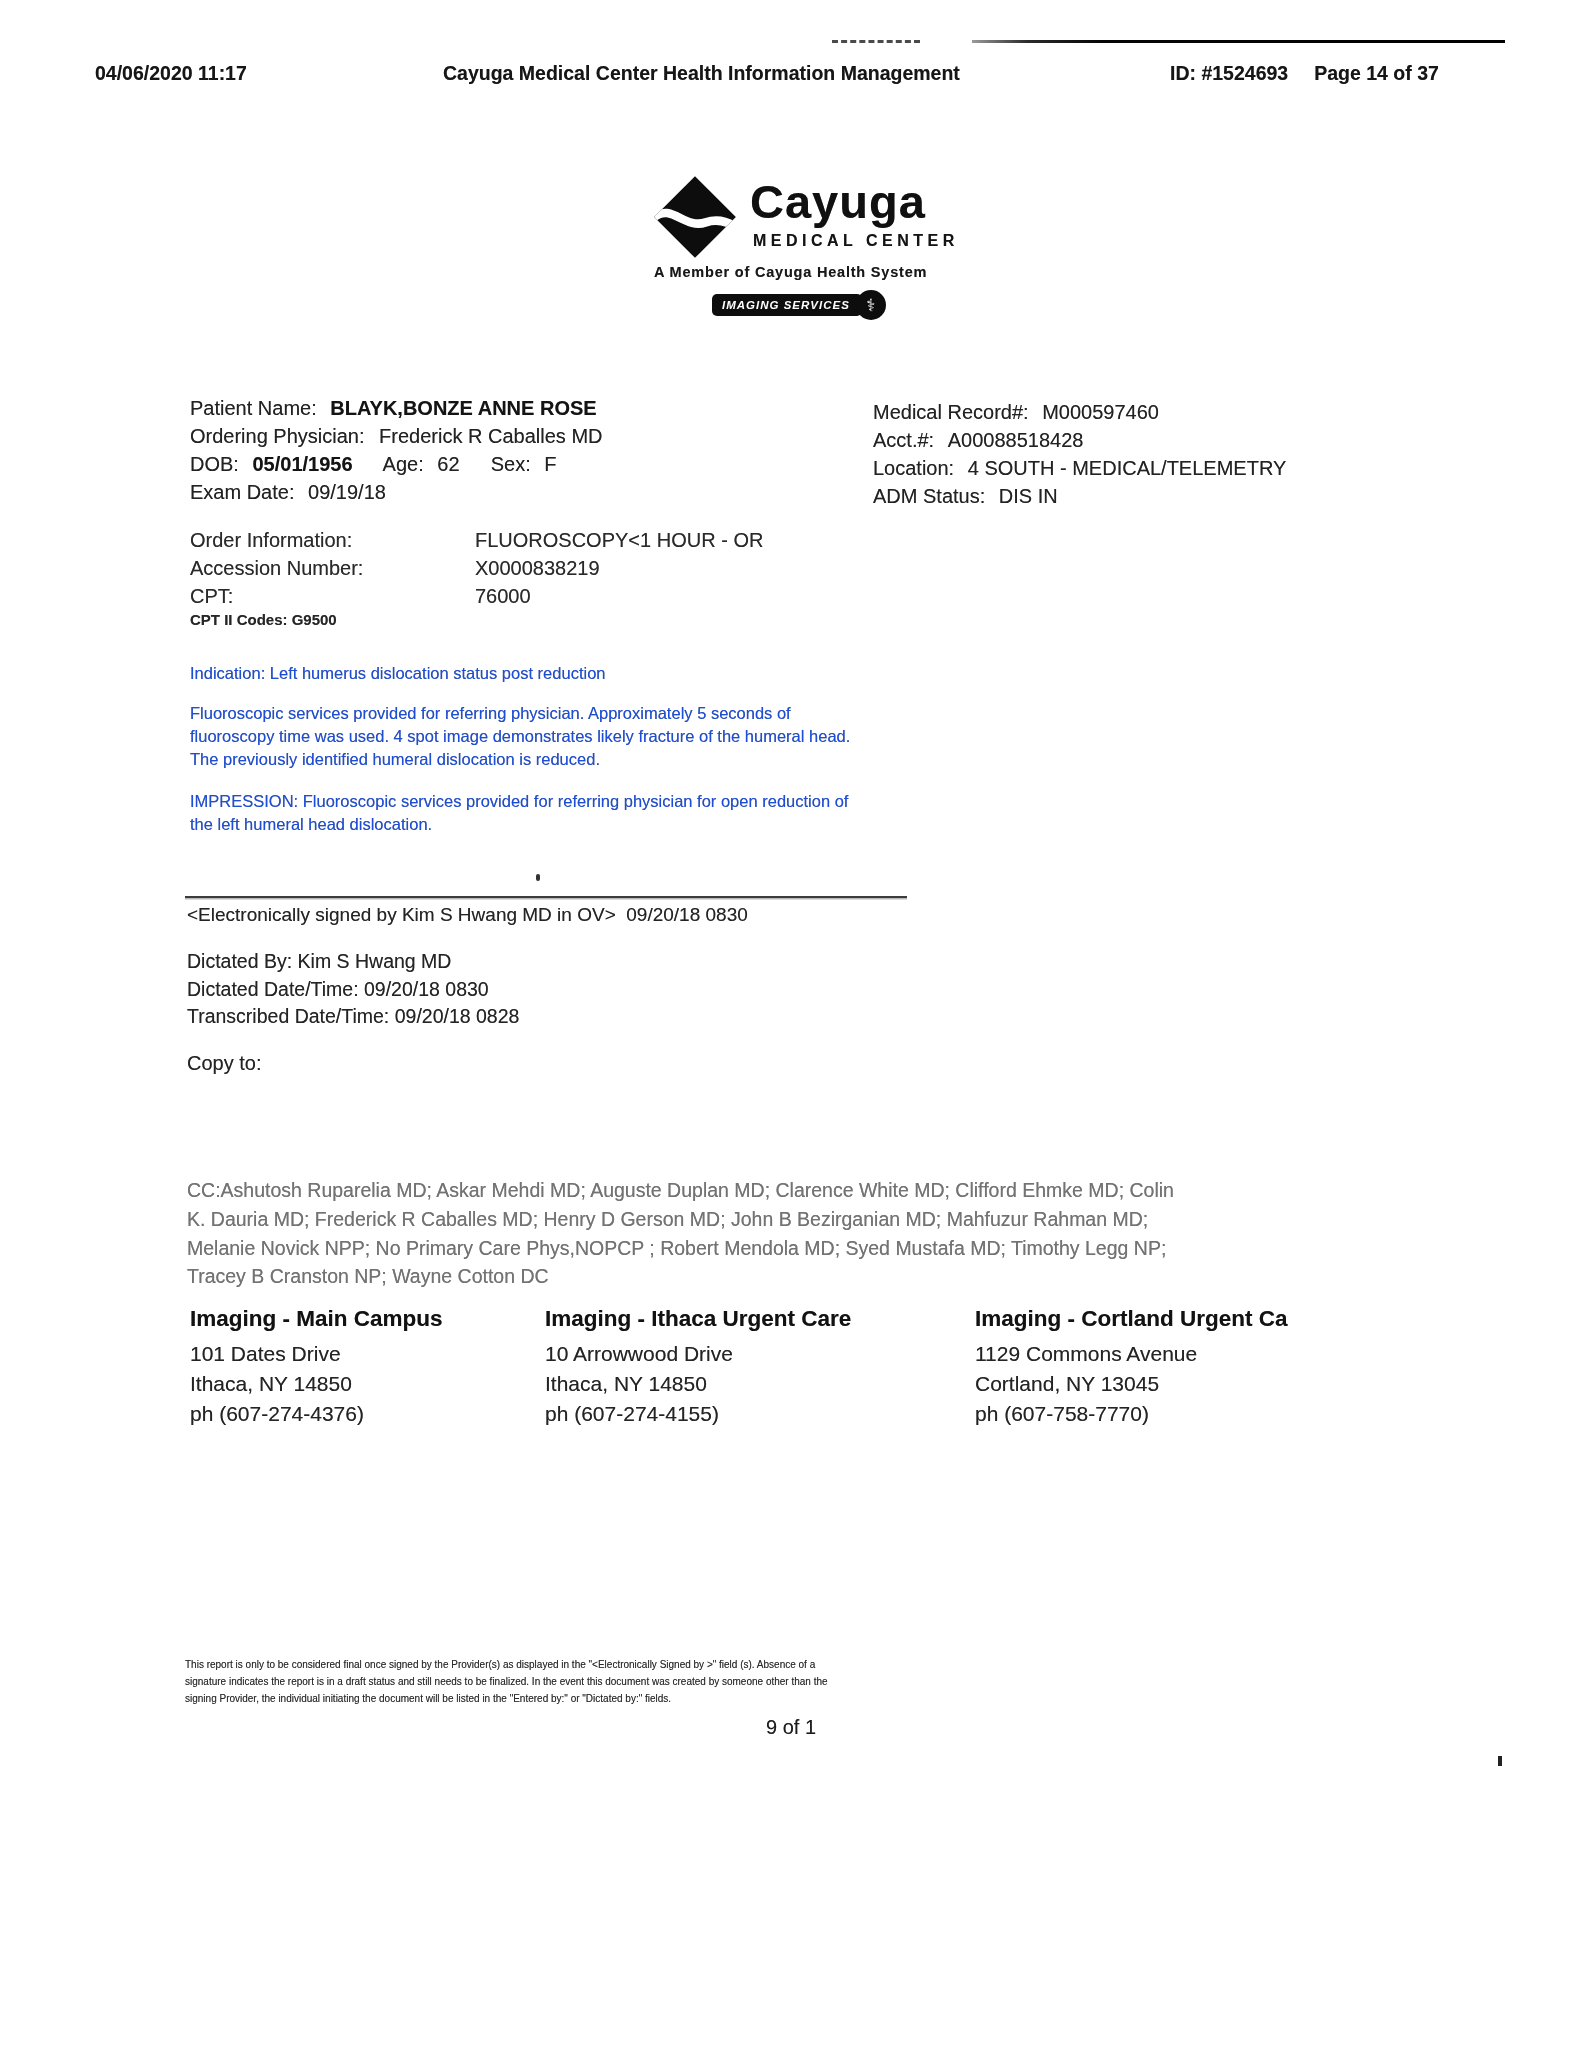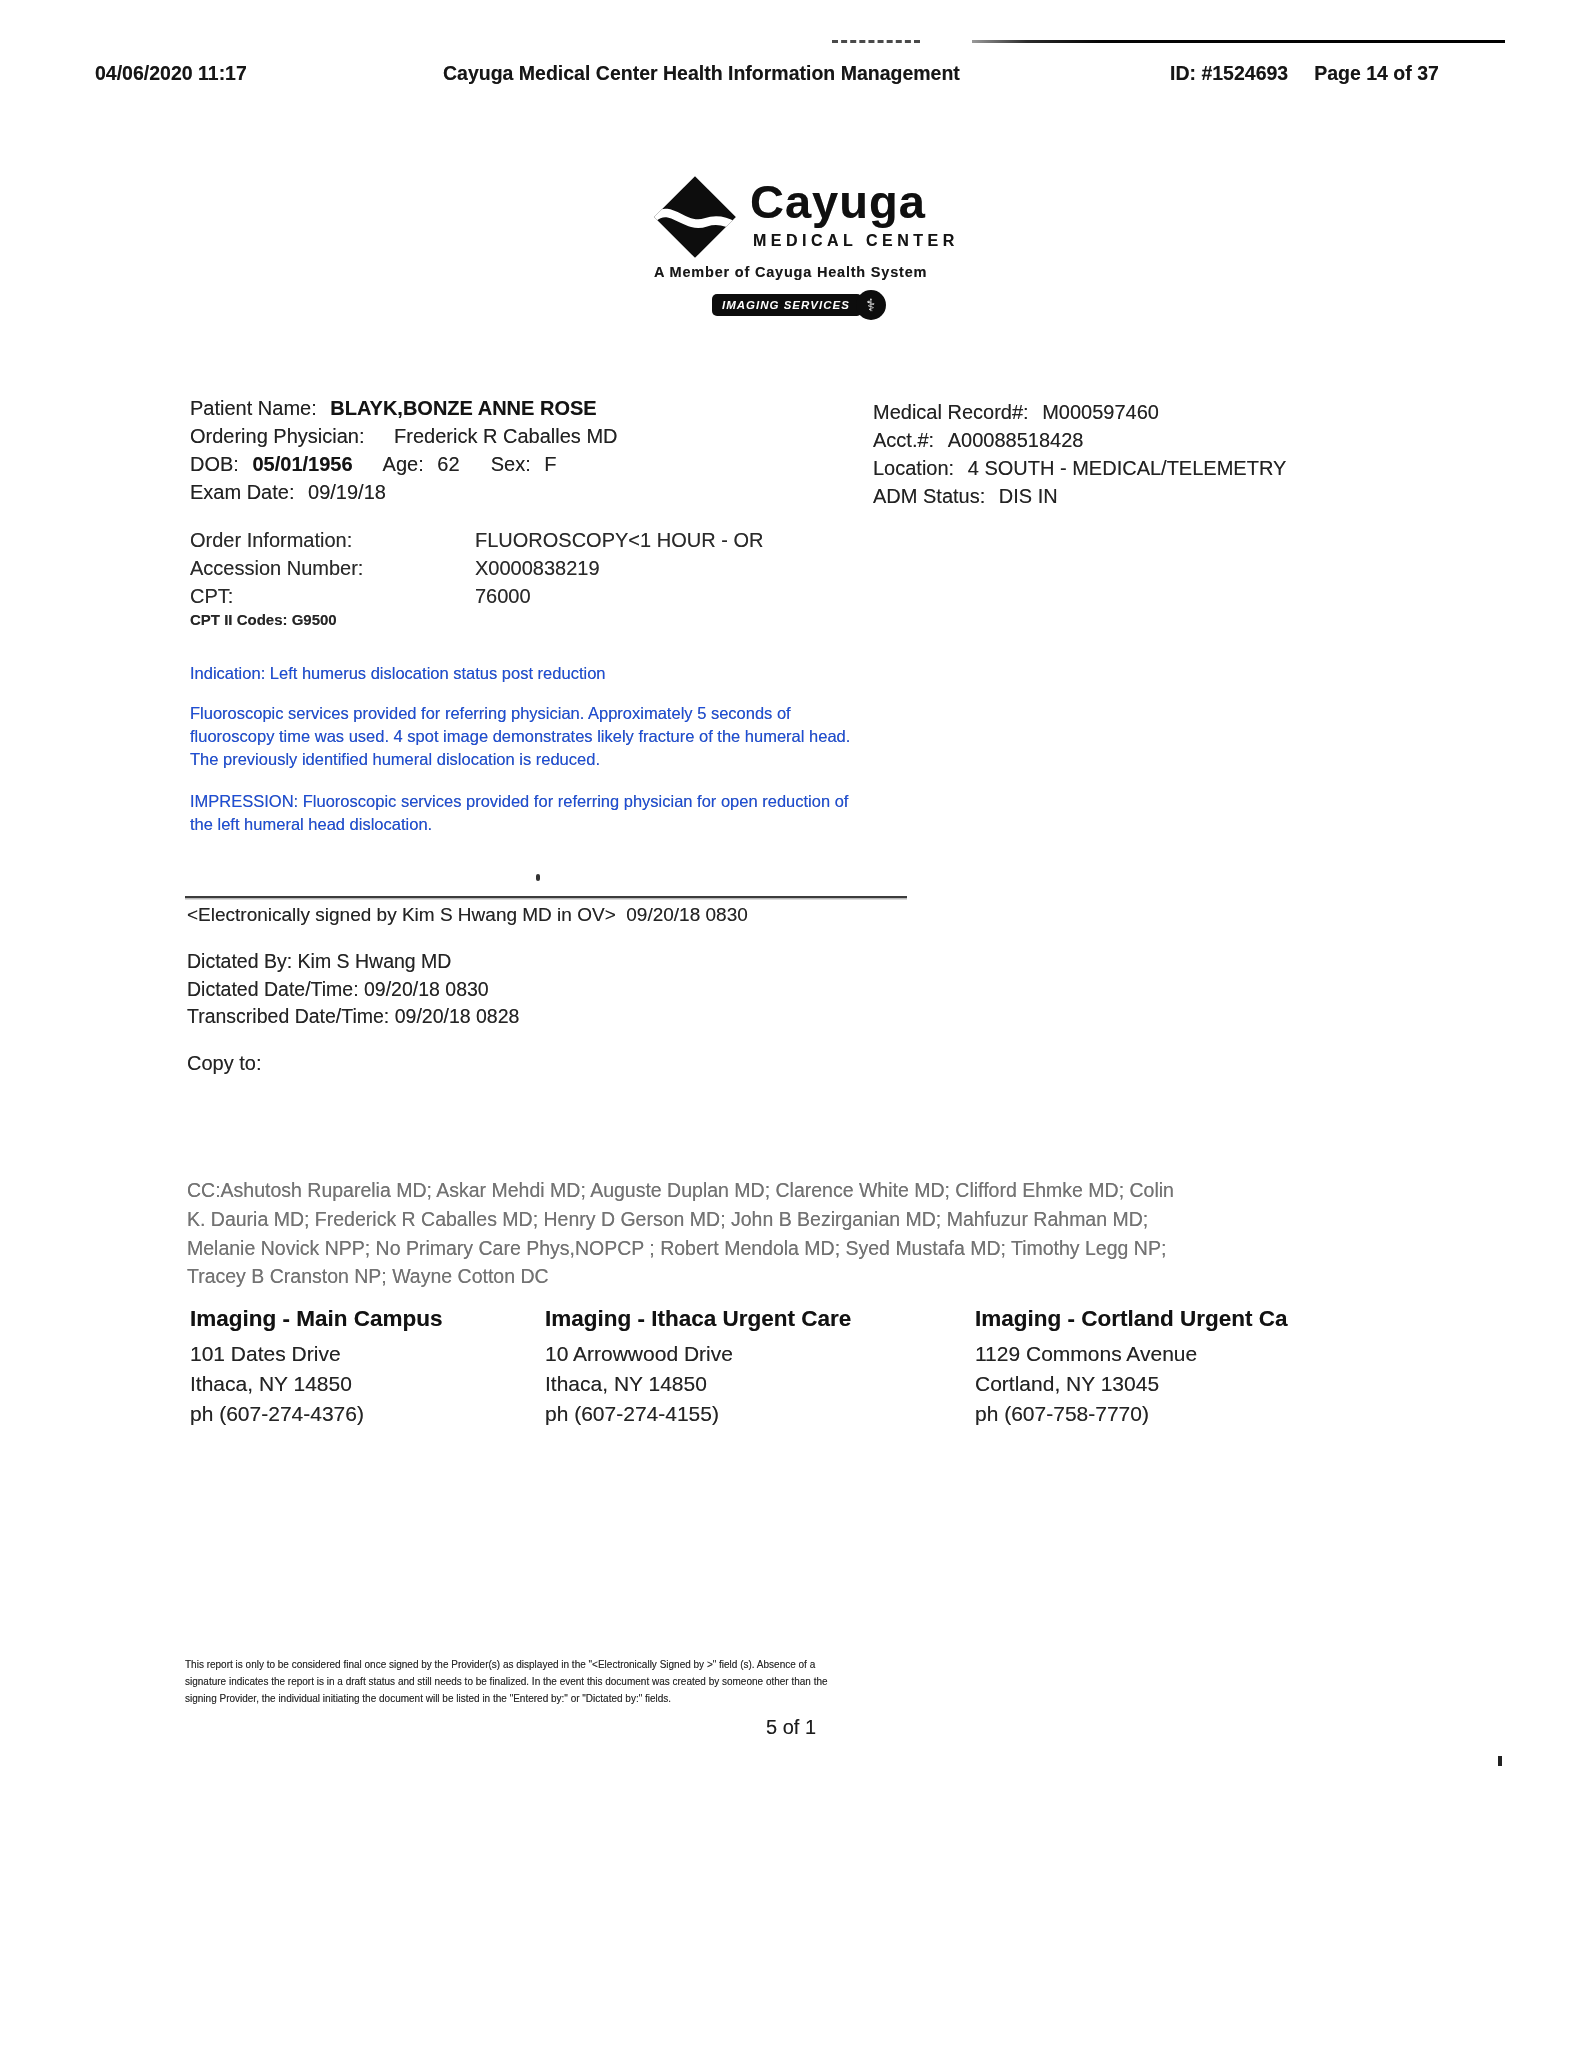--- a/index.html
+++ b/index.html
@@ -94,21 +94,21 @@
     </div>
   </div>
 
   <div class="abs info" style="left:190px; top:394px;">
     <div class="row">
       <span>Patient Name:</span>
       <span class="b" style="margin-left:8px;">BLAYK,BONZE ANNE ROSE</span>
     </div>
     <div class="row">
       <span>Ordering Physician:</span>
-      <span style="margin-left:24px;">Frederick R Caballes MD</span>
+      <span style="margin-left:9px;">Frederick R Caballes MD</span>
     </div>
     <div class="row">
       <span>DOB:</span>
       <span class="b" style="margin-left:8px;">05/01/1956</span>
       <span class="gap"></span>
       <span>Age:</span>
       <span style="margin-left:8px;">62</span>
       <span class="gap"></span>
       <span>Sex:</span>
       <span style="margin-left:8px;">F</span>
@@ -193,17 +193,17 @@
     <div class="loc-body">
       <div>1129 Commons Avenue</div>
       <div>Cortland, NY 13045</div>
       <div>ph (607-758-7770)</div>
     </div>
   </div>
 
   <div class="abs disclaimer" style="left:185px; top:1656px; width:1220px;">This report is only to be considered final once signed by the Provider(s) as displayed in the "&lt;Electronically Signed by &gt;" field (s). Absence of a
 signature indicates the report is in a draft status and still needs to be finalized. In the event this document was created by someone other than the
 signing Provider, the individual initiating the document will be listed in the "Entered by:" or "Dictated by:" fields.</div>
-  <div class="abs pagenum" style="left:0px; right:0px; top:1716px;">5 of 1</div>
+  <div class="abs pagenum" style="left:0px; right:0px; top:1716px;">9 of 1</div>
 
   <div class="abs artifact-tick" style="left:1498px; top:1756px; width:4px; height:10px;"></div>
 
 </div>
 
 </body></html>

